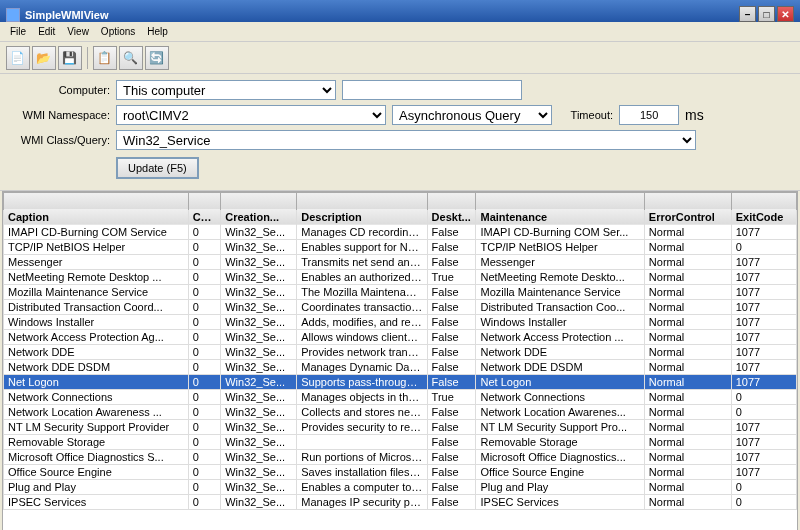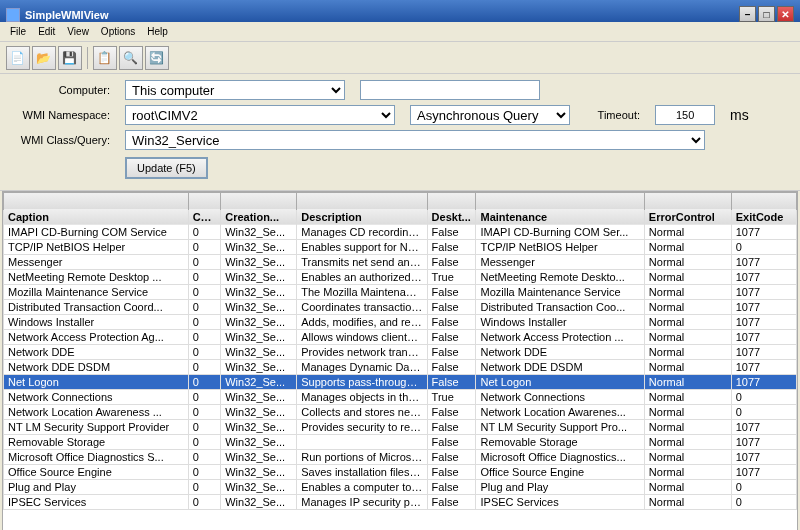--- a/index.html
+++ b/index.html
@@ -95,21 +95,21 @@
     
     .form-area {
       background: #ece9d8;
       padding: 6px 10px;
       border-bottom: 1px solid #ccc;
     }
     .form-row {
       display: flex;
       align-items: center;
       margin-bottom: 5px;
-      gap: 15px;
+      gap: 6px;
     }
     .form-label {
       width: 100px;
       text-align: right;
       font-size: 11px;
       color: #000;
     }
     .form-select {
       height: 20px;
       font-size: 13px;

